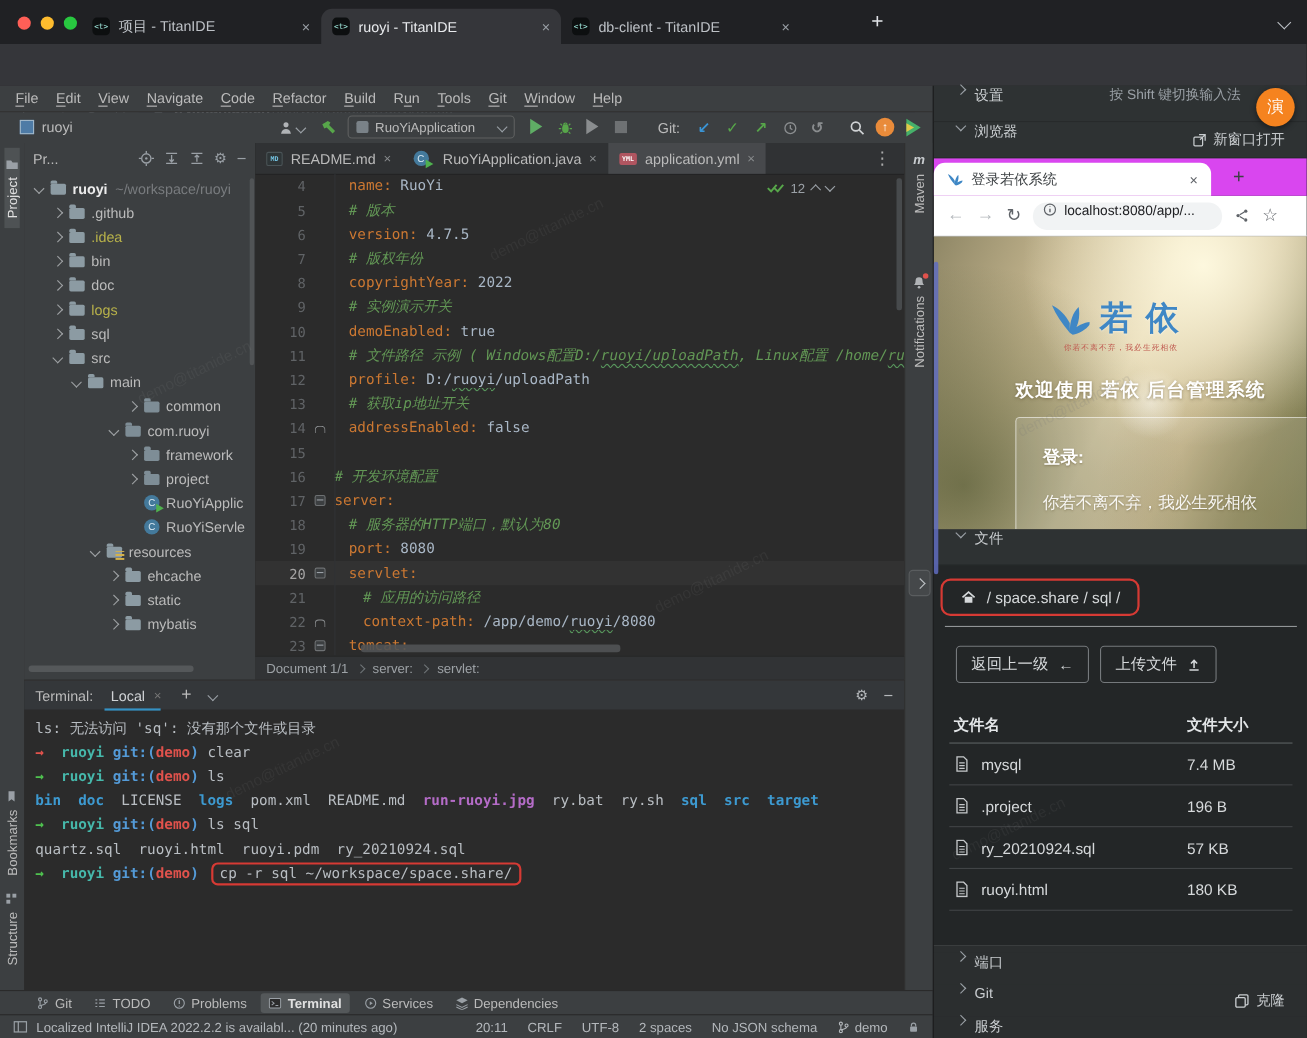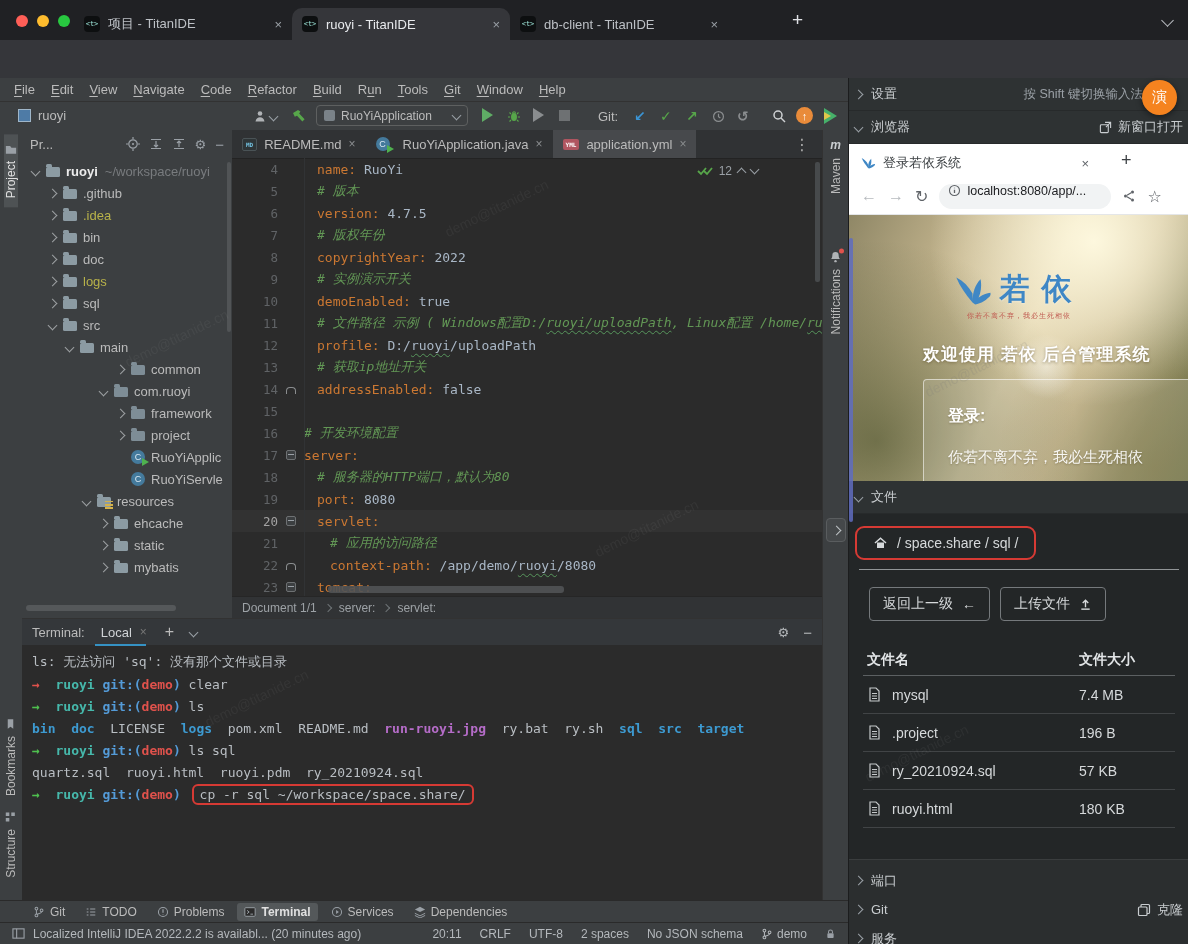--- a/index.html
+++ b/index.html
@@ -136,29 +136,29 @@
   .t-mg{color:#b56cc8;font-weight:bold}
   .t-box{border:2px solid var(--ann-red);border-radius:6px;padding:1px 6px;margin-left:3px}
   
   .toolwindow-bar{position:absolute;left:0;top:900px;width:848px;height:22px;background:#3c3f41;border-top:1px solid #2a2a2a;display:flex;align-items:center;gap:6px;padding-left:26px;box-sizing:border-box;font-size:12px;color:#bbb}
   .twbtn{display:flex;align-items:center;gap:5px;padding:2px 7px;border-radius:3px}
   .twbtn.active{background:#54585a;color:#e0e0e0;font-weight:bold}
   .statusbar{position:absolute;left:0;top:922px;width:848px;height:22px;background:#3c3f41;border-top:1px solid #2a2a2a;display:flex;align-items:center;font-size:12px;color:#b4b8bc;padding:0 12px;box-sizing:border-box;gap:8px}
   .sb-right{margin-left:auto;display:flex;align-items:center;gap:18px}
   
   .sidebar{position:absolute;left:848px;top:78px;width:340px;height:866px;background:#2b2e2f;border-left:1px solid #1c1d1e;display:flex;flex-direction:column}
-  .srow{height:32px;flex:none;display:flex;align-items:center;gap:9px;padding:0 6px;background:#2e3233;border-bottom:1px solid #272a2b;color:#c9cdd0;font-size:13px}
+  .srow{height:32px;flex:none;display:flex;gap:9px;padding:0 21px;background:#2e3233;border-bottom:1px solid #272a2b;color:#c9cdd0;font-size:13px}
   .srow.small{height:29px;background:#2b2e2f;border-bottom:none}
   .schev{width:6px;height:6px;border-right:1.4px solid #9aa0a6;border-bottom:1.4px solid #9aa0a6;flex:none}
   .schev.closed{transform:rotate(-45deg)}
   .schev.open{transform:rotate(45deg)}
   .s-hint{margin-left:auto;color:#9aa0a6;font-size:12.5px;padding-right:40px}
   .s-action{margin-left:auto;display:flex;align-items:center;gap:6px;color:#c9cdd0}
   .badge{position:absolute;left:1142px;top:80px;width:35px;height:35px;border-radius:50%;background:var(--badge-orange);color:#fff;font-size:15px;display:flex;align-items:center;justify-content:center;box-shadow:0 2px 6px rgba(0,0,0,.45);z-index:6}
-  .mini-strip{height:34px;flex:none;background:#ffffff;position:relative}
+  .mini-strip{height:34px;flex:none;background:#d946ef;position:relative}
   .mtab{position:absolute;left:0;top:4px;width:252px;height:30px;background:#fff;border-radius:10px 10px 0 0;display:flex;align-items:center;gap:8px;padding:0 12px;box-sizing:border-box;font-size:13px;color:#3c4043}
   .mtab .close{margin-left:auto;color:#5f6368;font-size:13px}
   .m-plus{position:absolute;left:272px;top:6px;color:#3c4043;font-size:18px}
   .mini-nav{height:36px;flex:none;background:#fff;display:flex;align-items:center;gap:11px;padding:0 12px;border-bottom:1px solid #e4e6e8}
   .mn-ic{color:#5f6368;font-size:16px}
   .mn-ic.dim{color:#b6babe}
   .m-pill{width:172px;height:25px;background:#f1f3f4;border-radius:13px;display:flex;align-items:flex-start;gap:6px;padding:0 9px;box-sizing:border-box;font-size:12.5px;color:#202124;white-space:nowrap;overflow:hidden}
   .preview{height:266px;flex:none;position:relative;overflow:hidden;
     background:
       radial-gradient(circle at 72% 10%, rgba(255,250,225,.95), rgba(255,245,215,0) 48%),

